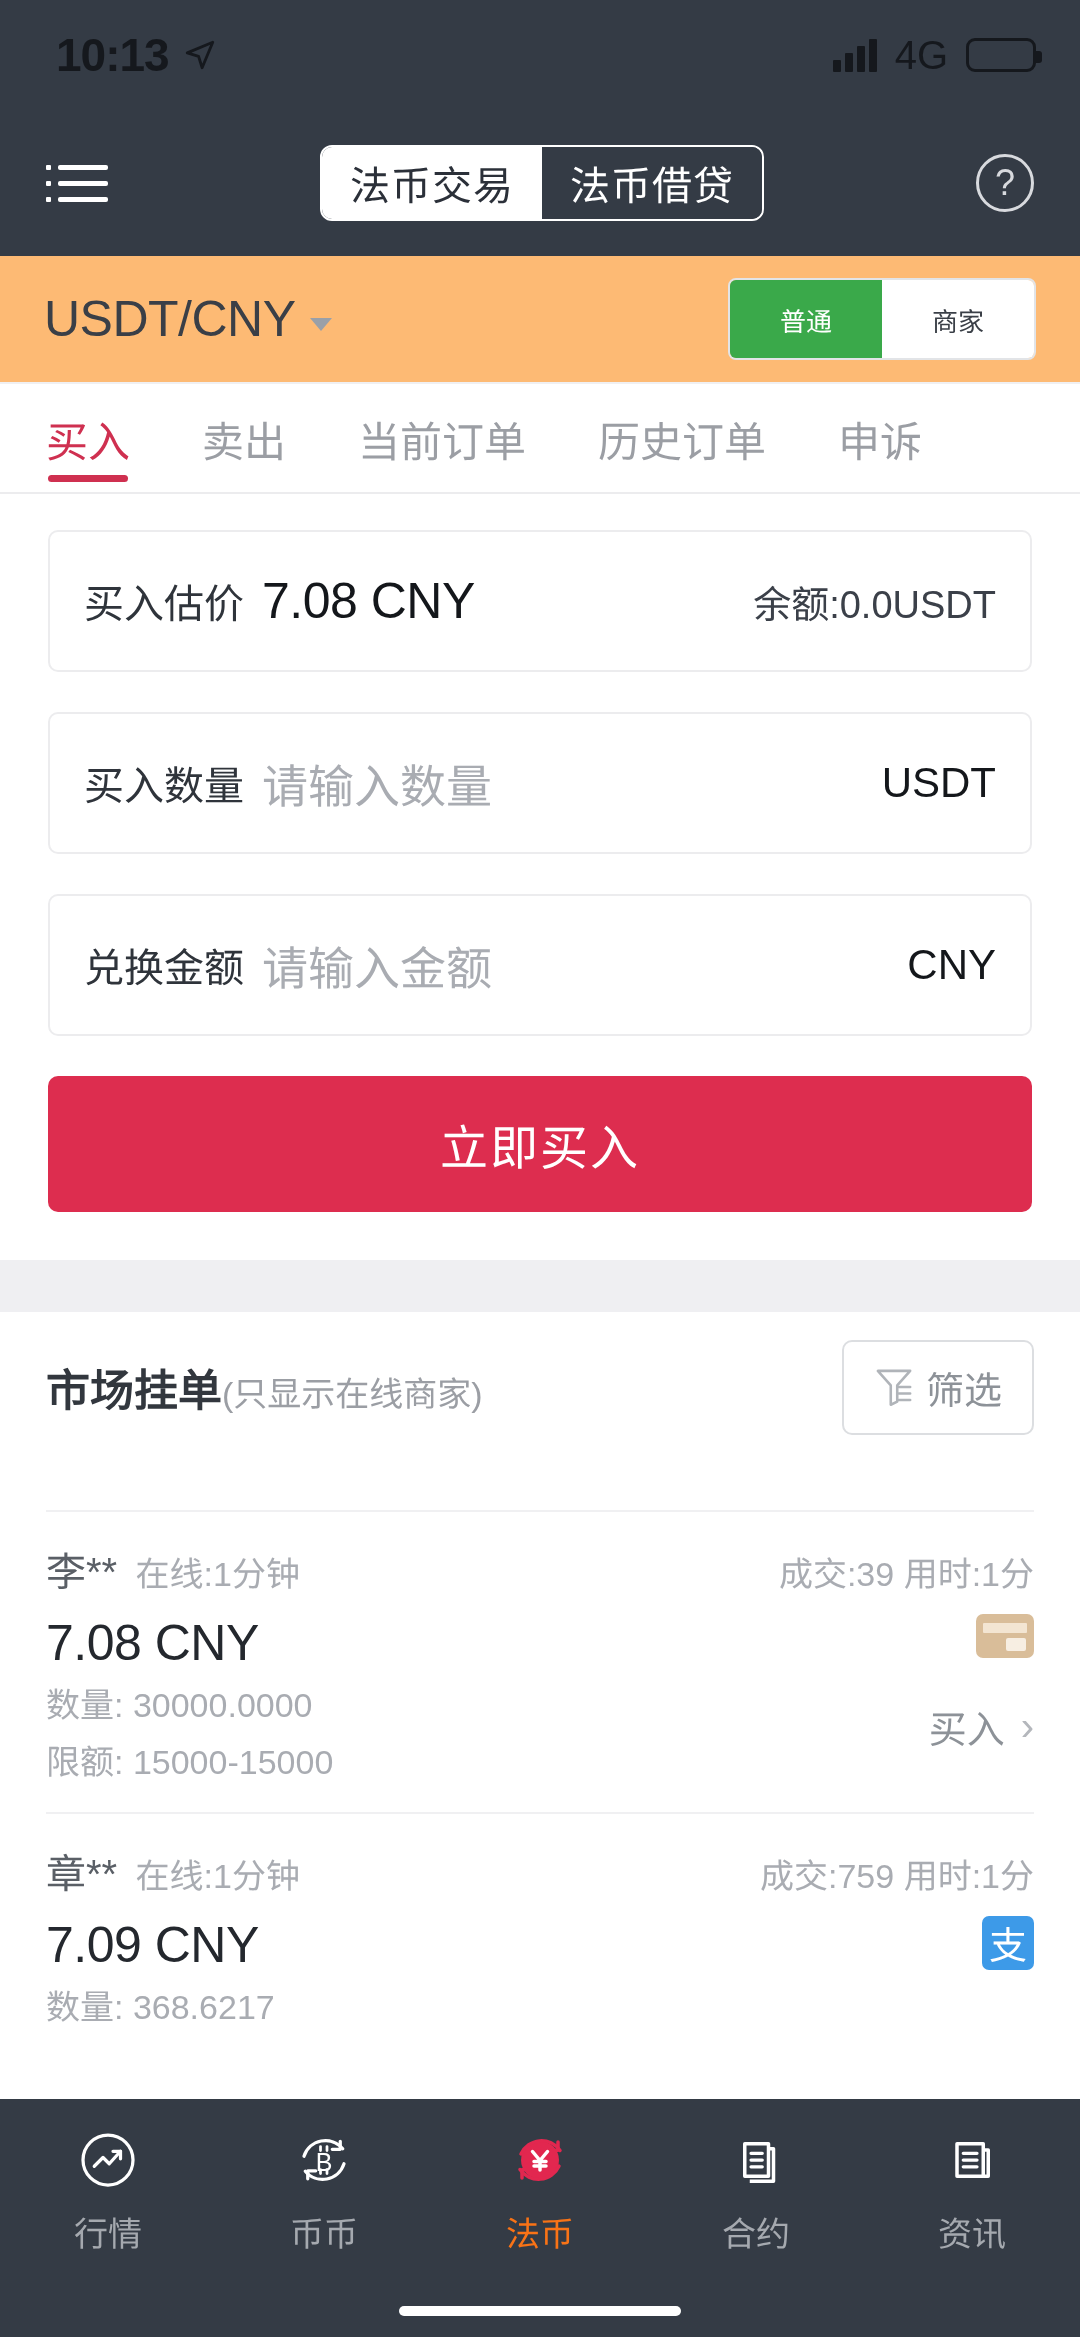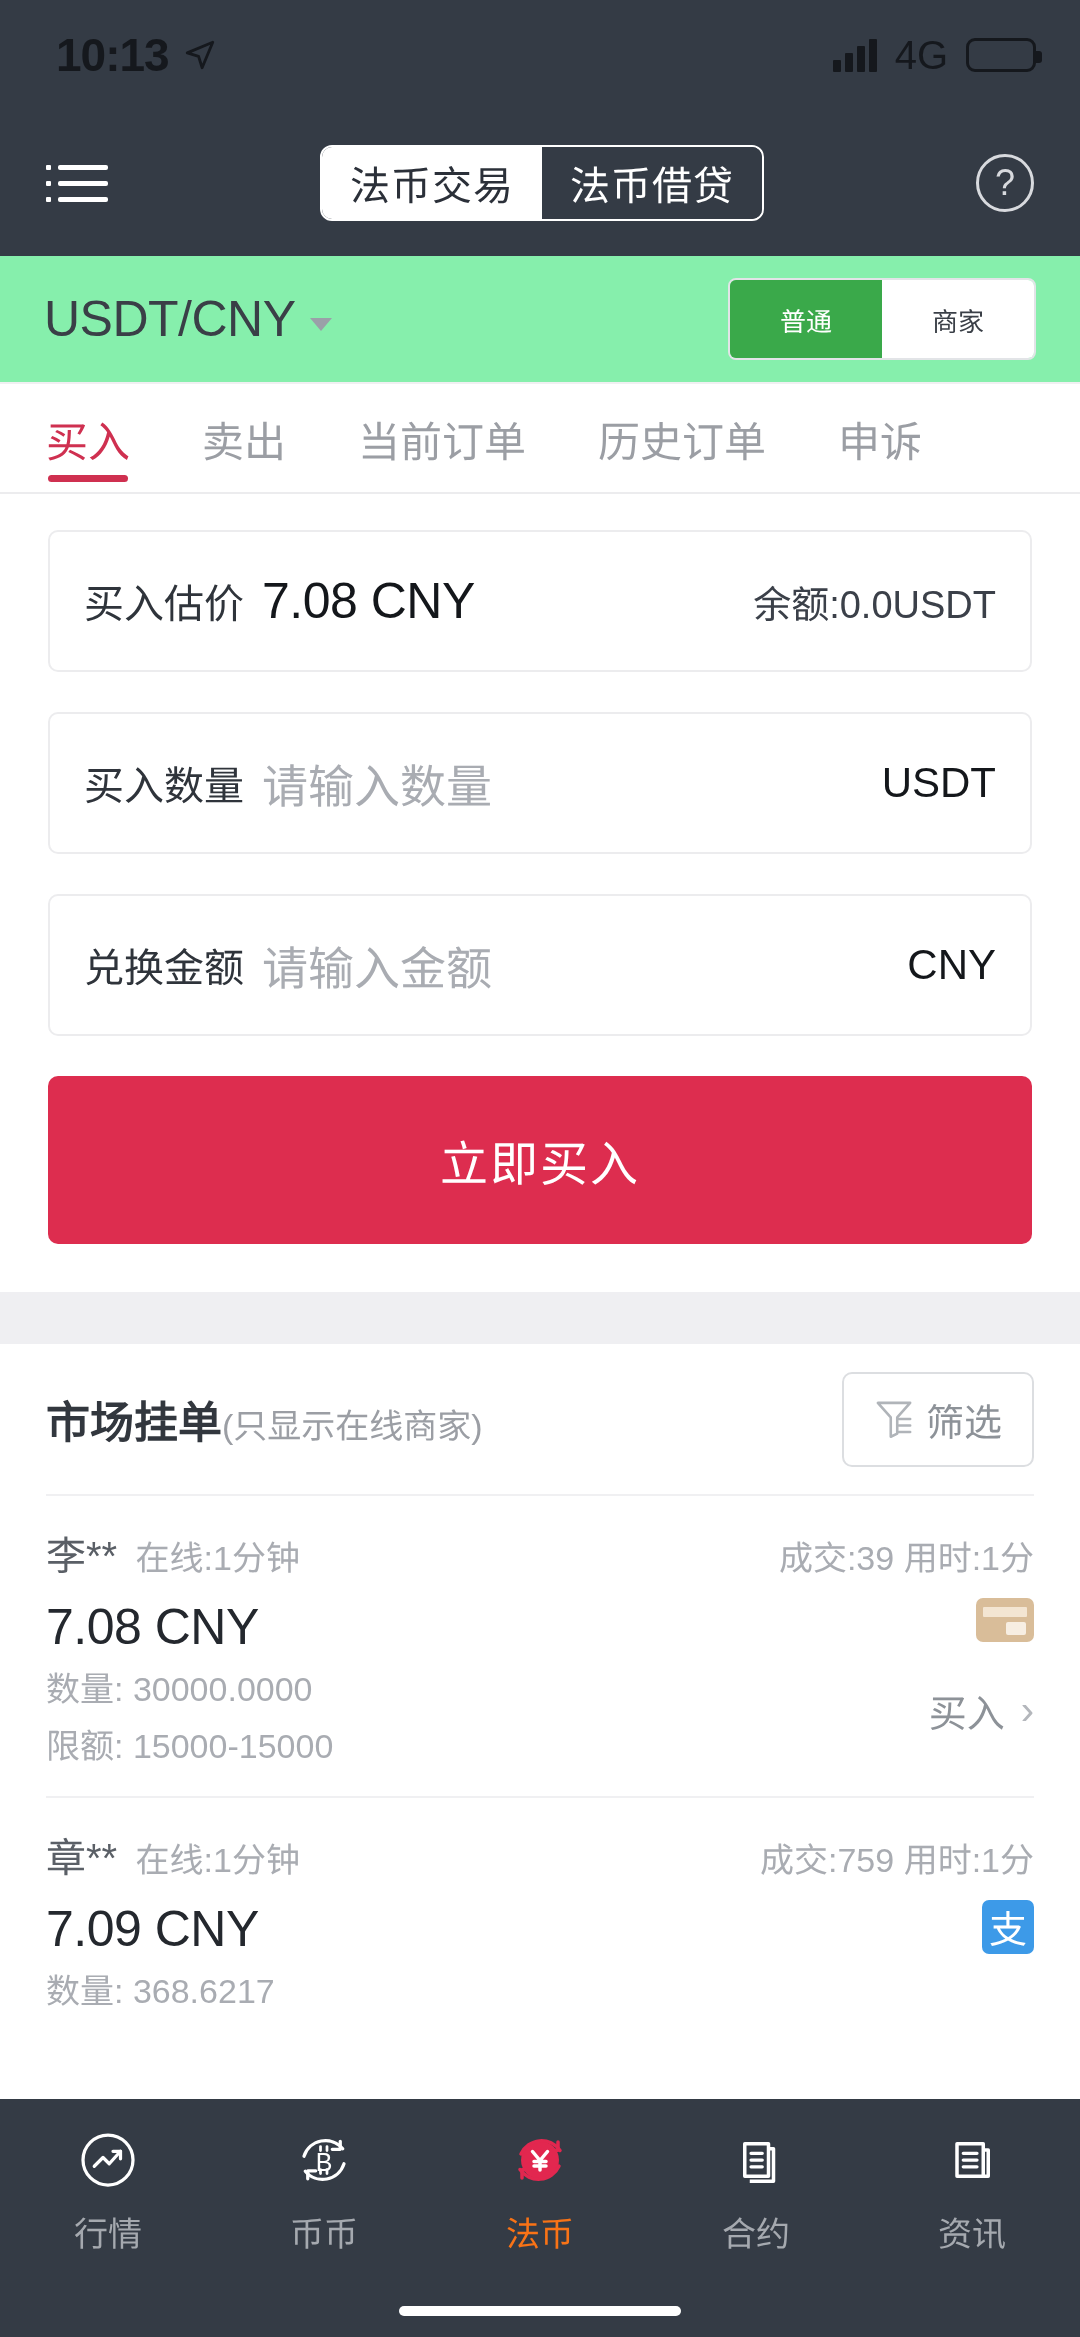--- a/index.html
+++ b/index.html
@@ -46,21 +46,21 @@
   .seg{ display:flex; align-items:center; justify-content:center;
         font-size:40px; padding:0 28px; letter-spacing:1px; }
   .seg.active{ background:#ffffff; color:#2b3039; }
   .seg.inactive{ background:#343b45; color:#ffffff; }
 
   .help-icon{ width:58px; height:58px; border:3px solid #d8dade; border-radius:50%;
               display:flex; align-items:center; justify-content:center;
               color:#d8dade; font-size:36px; font-weight:400; }
 
   
-  .pairrow{ height:128px; background:#86efac; display:flex; align-items:center;
+  .pairrow{ height:128px; background:#fdba74; display:flex; align-items:center;
             justify-content:space-between; padding:16px 44px; border-bottom:2px solid #f0f0f2; }
   .pair{ display:flex; align-items:center; gap:14px; }
   .pair-name{ font-size:50px; color:#3a3f47; font-weight:400; letter-spacing:-0.5px; }
   .caret{ width:0;height:0; border-left:11px solid transparent; border-right:11px solid transparent;
           border-top:13px solid #9aa0a8; margin-top:10px; }
   .modetoggle{ display:flex; height:82px; border:2px solid #e2e4e7; border-radius:8px; overflow:hidden; }
   .mode{ width:152px; display:flex; align-items:center; justify-content:center; font-size:26px; }
   .mode.on{ background:#3aa94a; color:#fff; }
   .mode.off{ background:#fff; color:#3a3f47; }
 
@@ -76,38 +76,38 @@
   
   .form{ padding:36px 48px 0 48px; background:#fff; }
   .field{ height:142px; border:2px solid #ececee; border-radius:10px; background:#fff;
           display:flex; align-items:center; padding:0 34px; margin-bottom:40px; }
   .f-label{ font-size:40px; color:#2f343b; width:178px; flex:0 0 auto; }
   .f-value{ font-size:50px; color:#14171b; flex:1; letter-spacing:-0.5px; }
   .f-placeholder{ font-size:46px; color:#a9acb2; flex:1; }
   .f-right{ font-size:38px; color:#3b4049; }
   .f-right.big{ font-size:42px; color:#14171b; }
 
-  .buybtn{ height:168px; background:#dd2d4f; border-radius:10px; color:#fff;
+  .buybtn{ height:136px; background:#dd2d4f; border-radius:10px; color:#fff;
            font-size:48px; display:flex; align-items:center; justify-content:center;
            letter-spacing:2px; margin-top:8px; }
 
   .spacer{ height:52px; background:#efeff2; margin-top:48px; }
 
   
   .market-head{ height:150px; display:flex; align-items:center;
                 justify-content:space-between; padding:16px 46px; background:#fff; }
   .mh-title{ display:flex; align-items:baseline; }
   .mh-main{ font-size:44px; color:#32373e; font-weight:700; }
   .mh-sub{ font-size:34px; color:#9b9ea4; }
   .filter{ display:flex; align-items:center; gap:12px; border:2px solid #dcdee1;
            border-radius:10px; padding:18px 30px;margin-left:12px; }
   .filter-label{ font-size:38px; color:#8d9298; }
   .funnel{ width:40px; height:42px; }
 
-  .listing{ padding:0 46px; background:#fff; }
+  .listing{ padding:0 46px; background:#fff;margin-top:48px; }
   .list-row{ border-top:2px solid #f0f0f2; padding:28px 0 26px 0; }
   .lr-top{ display:flex; align-items:baseline; justify-content:space-between; }
   .lr-name{ font-size:40px; color:#5a5f66; }
   .lr-online{ font-size:34px; color:#a9acb2; margin-left:14px; }
   .lr-stats{ font-size:34px; color:#a9acb2; }
   .lr-body{ display:flex; align-items:flex-start; justify-content:space-between; margin-top:16px; }
   .lr-left{ flex:1; }
   .lr-price{ font-size:50px; color:#24282e; letter-spacing:-0.5px; }
   .lr-meta{ font-size:34px; color:#a9acb2; margin-top:10px; line-height:1.38; }
   .lr-right{ display:flex; flex-direction:column; align-items:flex-end;

